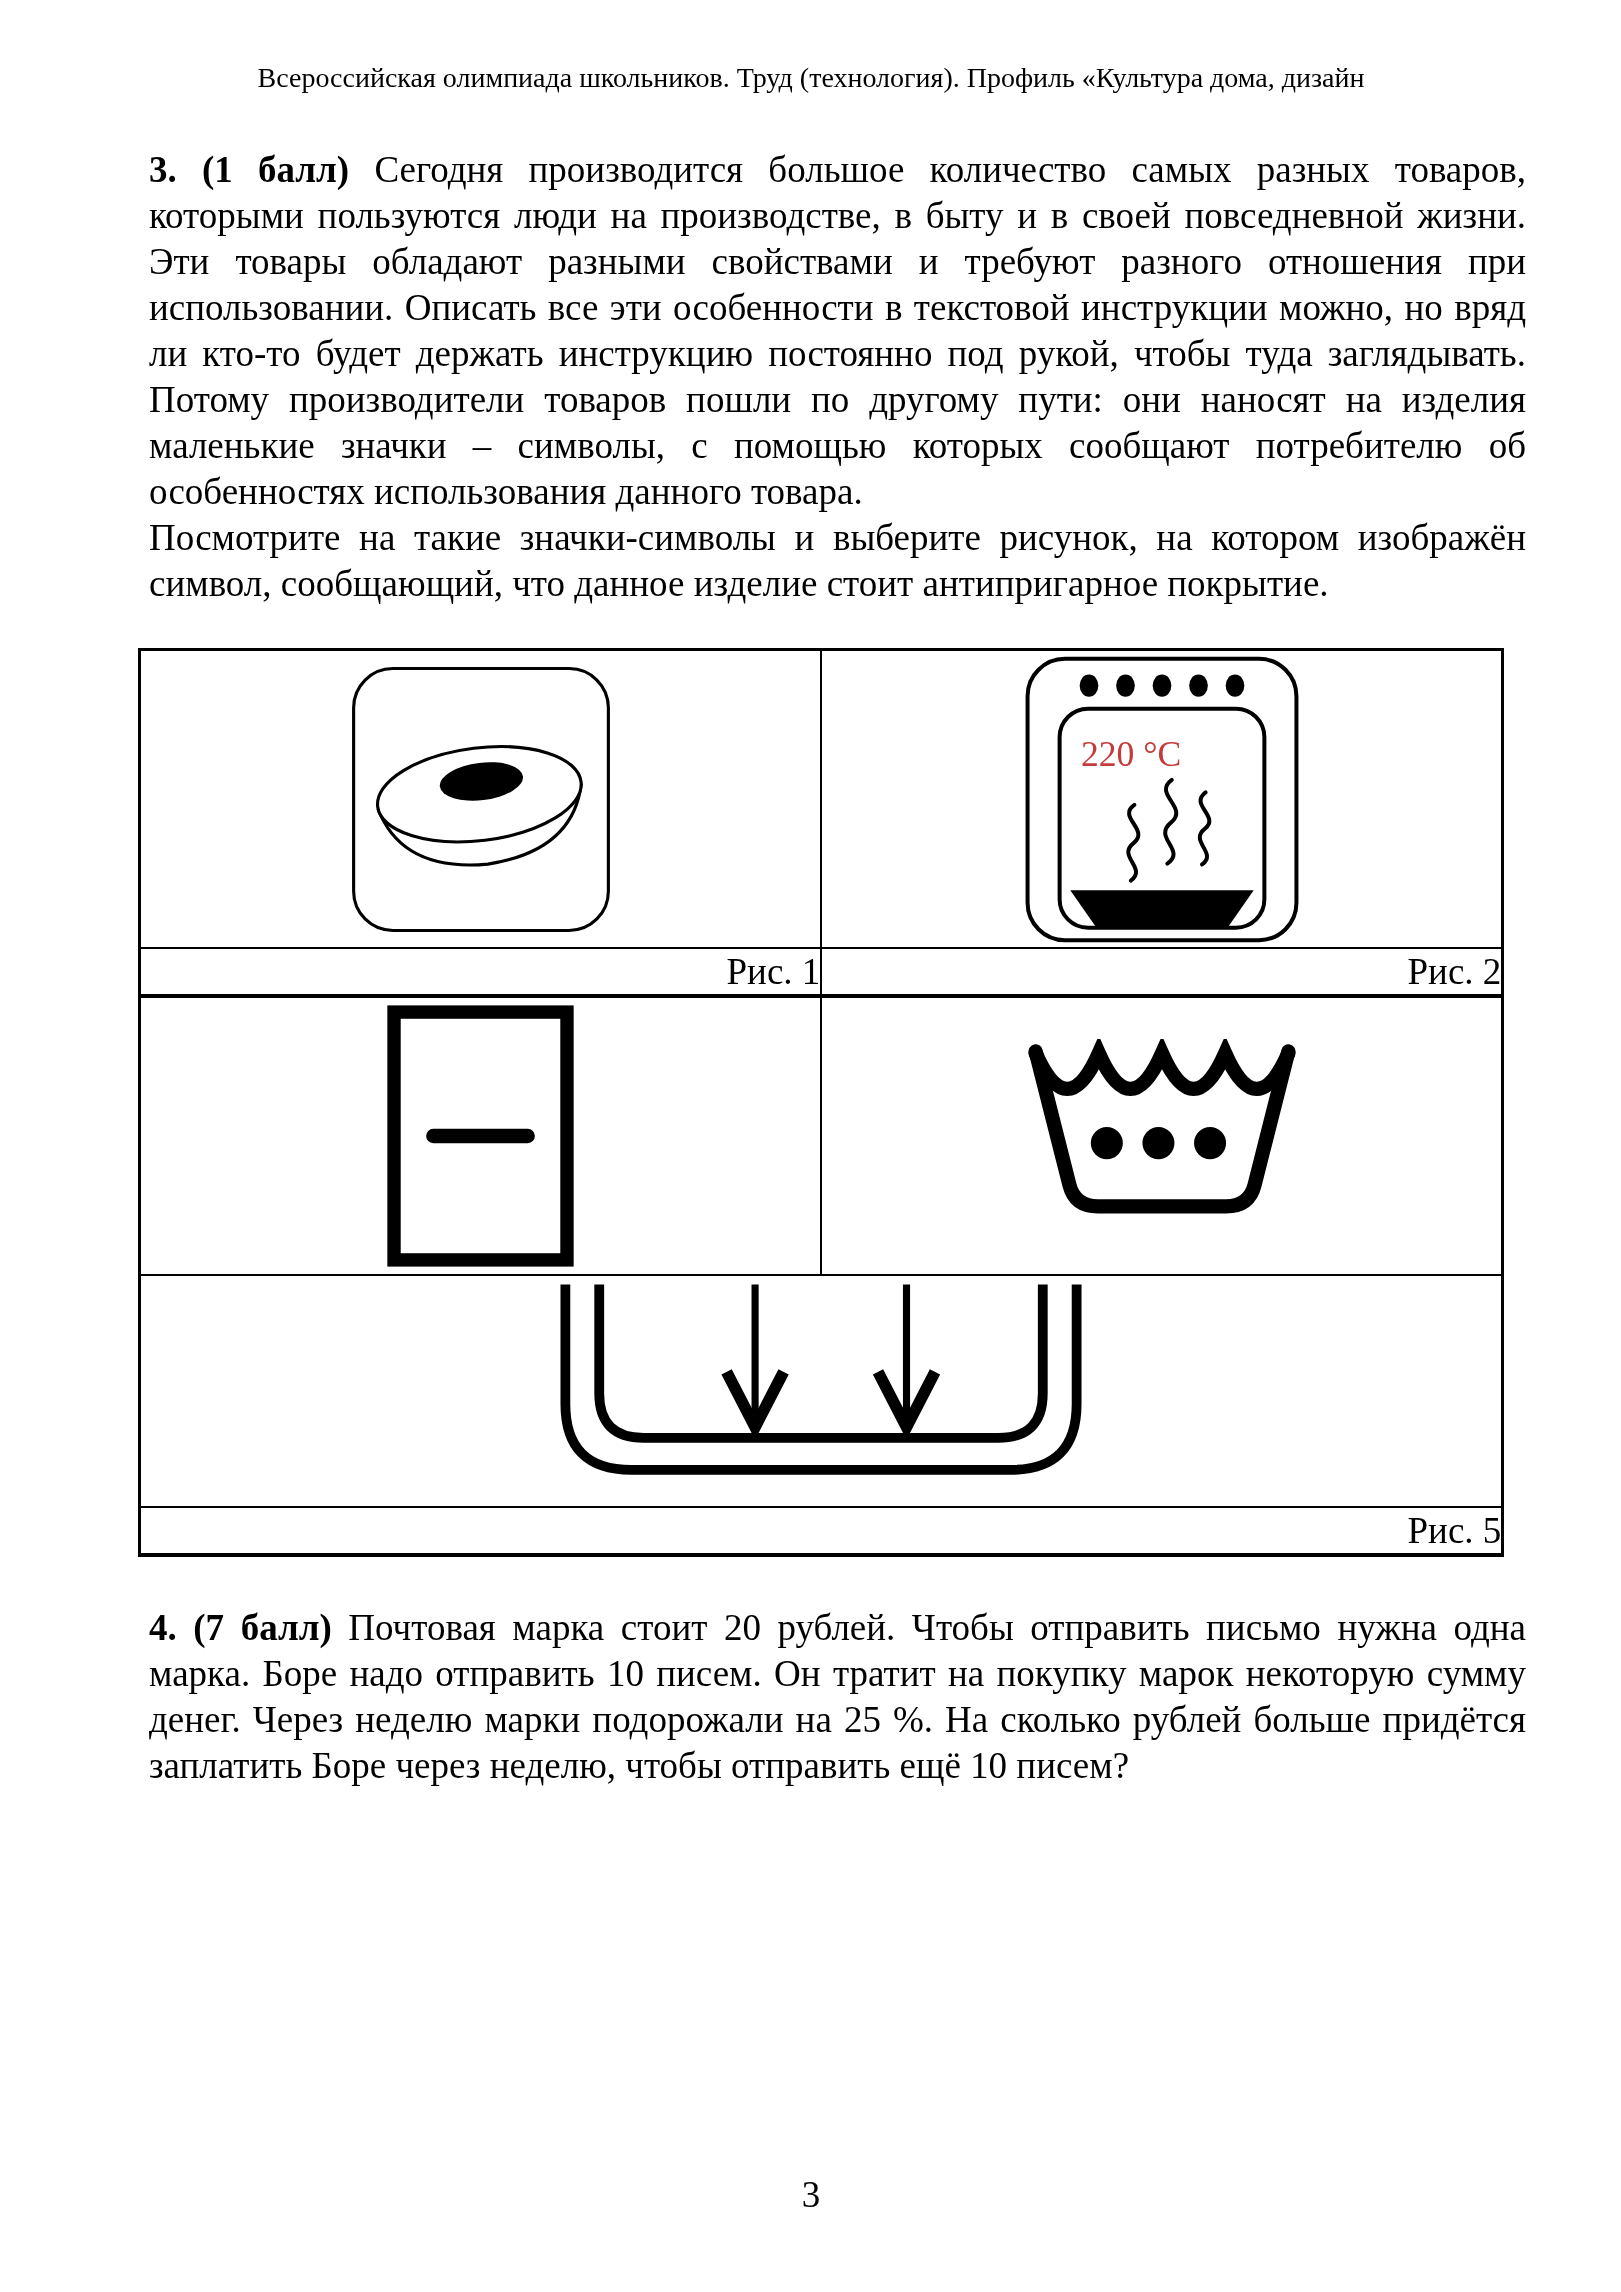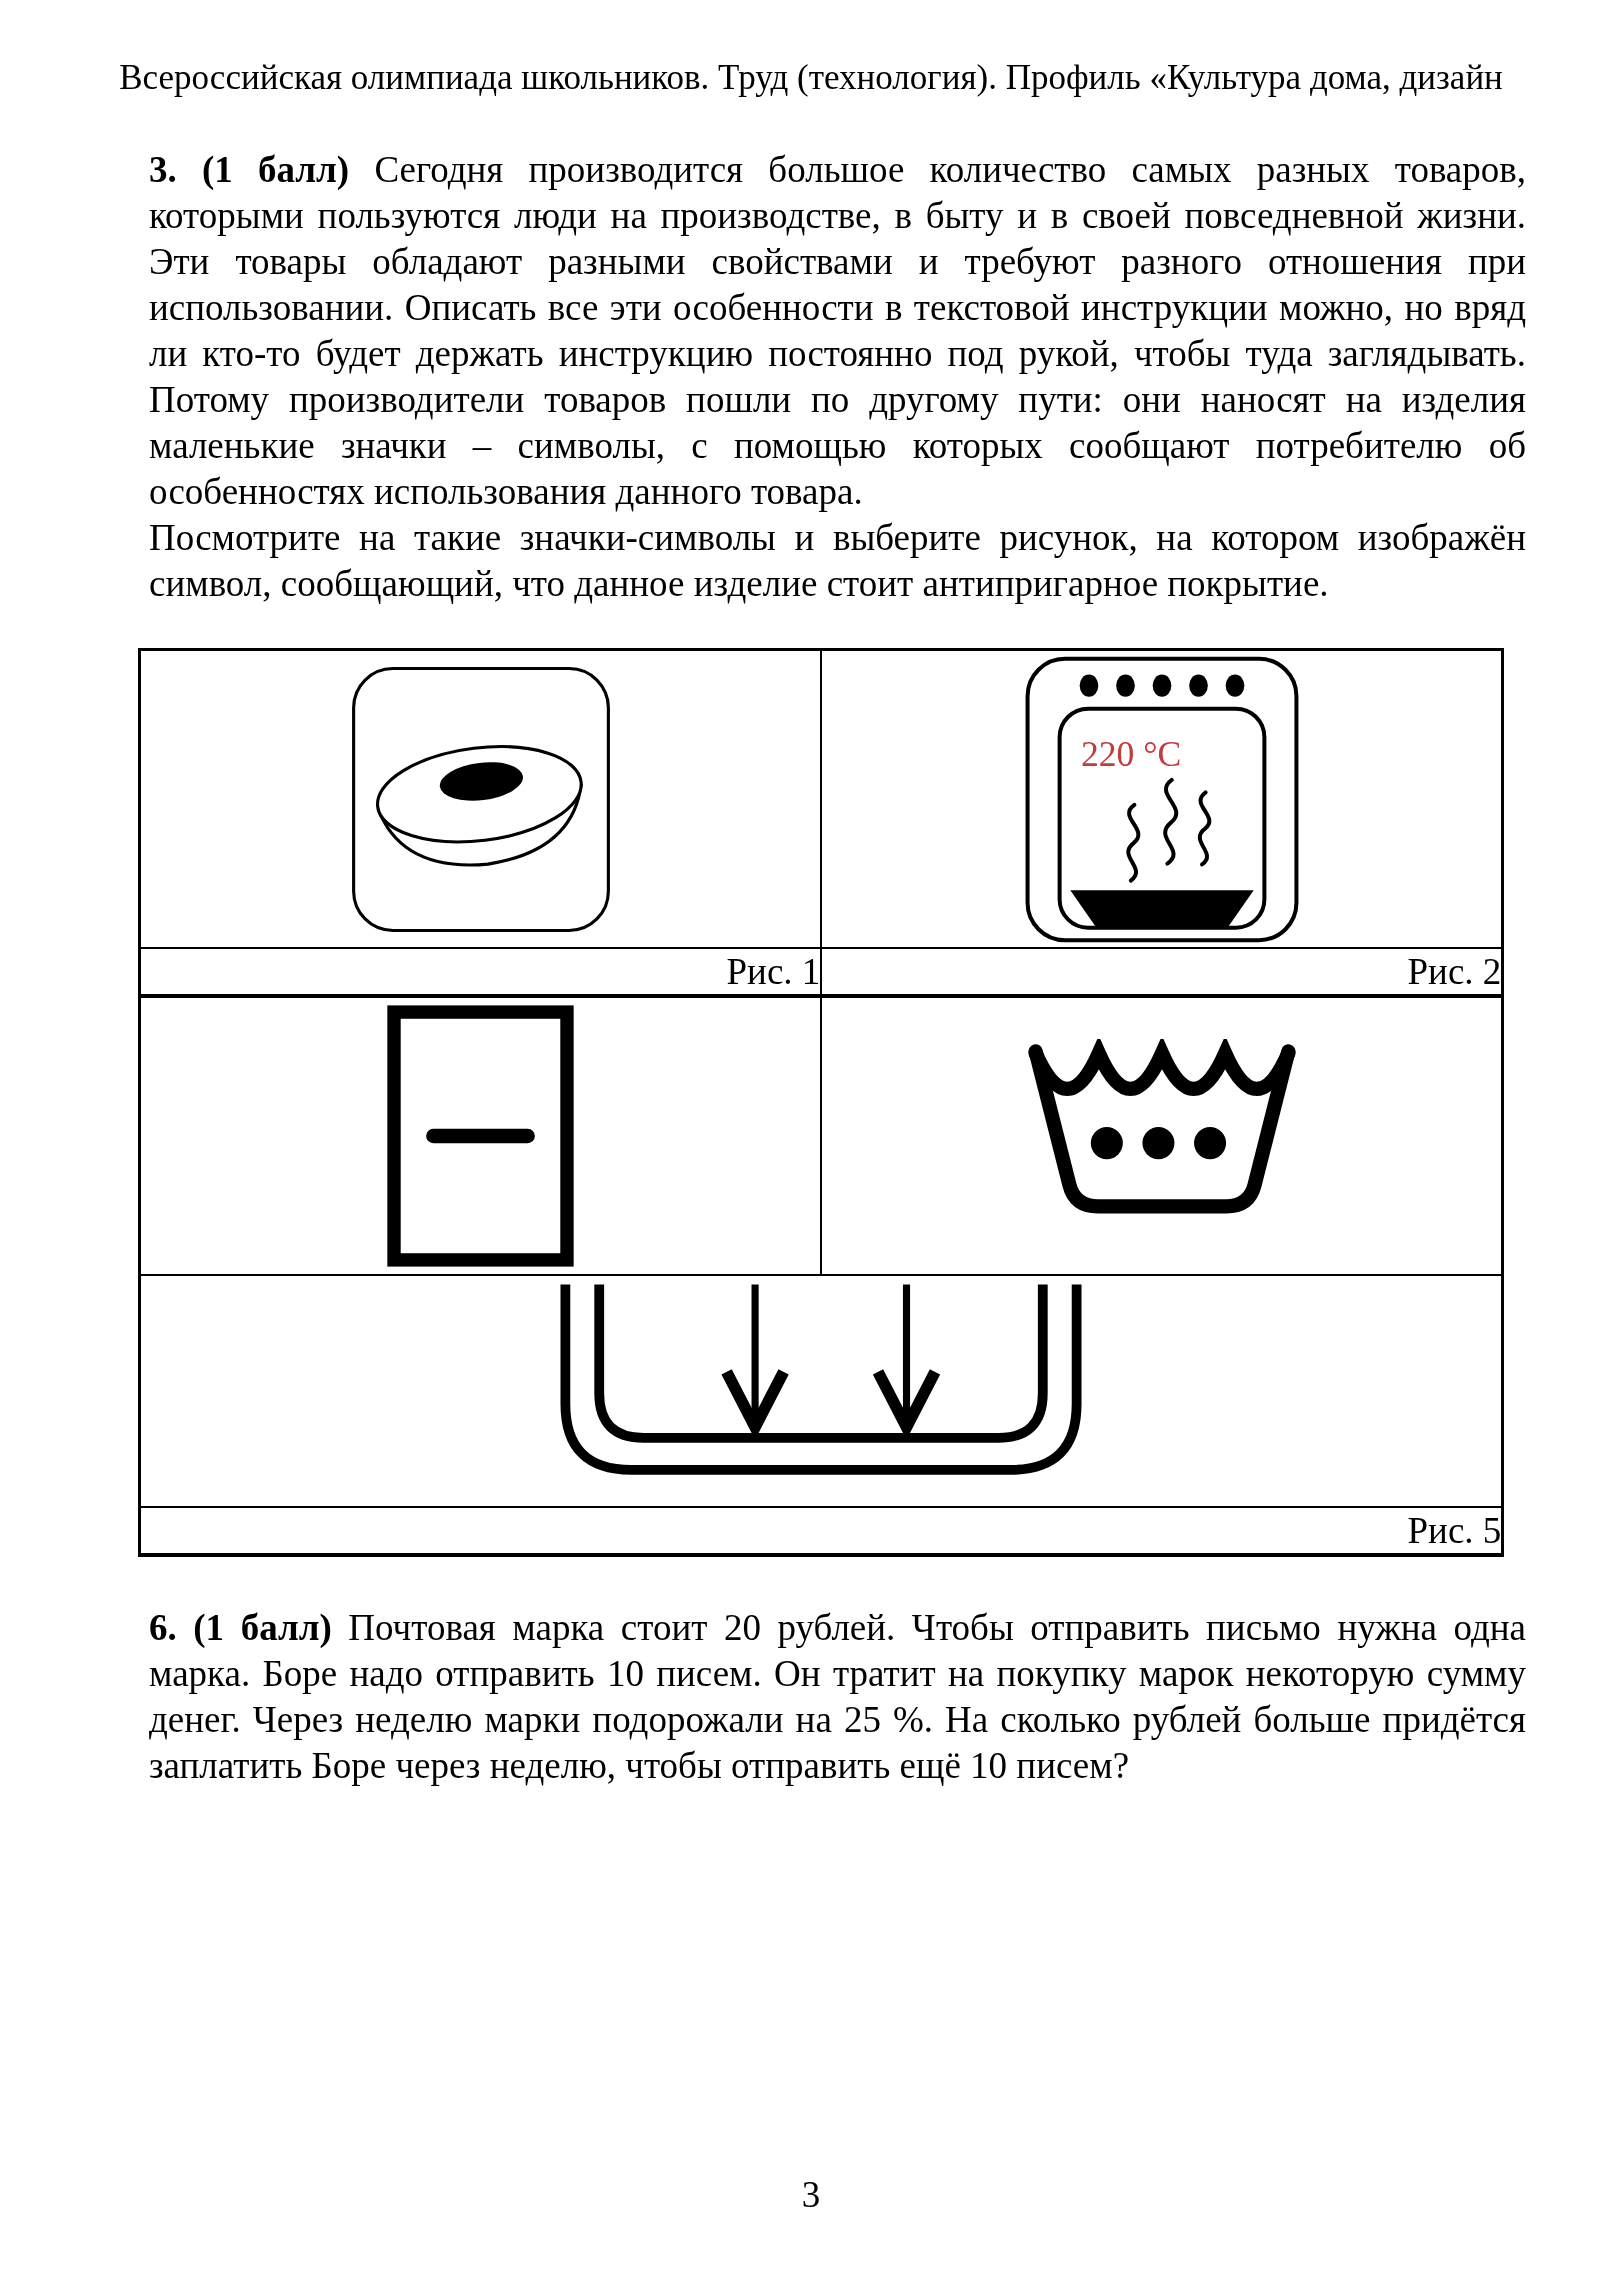--- a/index.html
+++ b/index.html
@@ -2,21 +2,21 @@
 <html style="font-size:14.3px"><head>
 <meta charset="utf-8">
 <style>
   html,body{margin:0;padding:0;background:#e8e8e8;}
   .page{
     width:1622px;height:2293px;position:relative;margin:0 auto;
     background:#ffffff;color:#000;
     font-family:"Liberation Serif", serif;
     overflow:hidden;
   }
-  .header{padding-top:57px;text-align:center;font-size:35px;line-height:42px;}
+  .header{padding-top:57px;text-align:center;font-size:28px;line-height:42px;}
   .content{padding:0 96px 0 149px;}
   .para{margin:0;font-size:37px;line-height:46px;text-align:justify;text-align-last:left;}
   .para b{font-weight:bold;}
   .q3{margin-top:48px;}
   .q4{margin-top:48px;}
   table.figtable{
     border-collapse:collapse;margin-top:41px;margin-left:-10.7px;
     width:1366px;border:3.6px solid #000;table-layout:fixed;
   }
   table.figtable td{
@@ -124,20 +124,20 @@
             </g>
           </svg>
         </td>
       </tr>
       <tr class="cap">
         <td colspan="2">Рис. 5</td>
       </tr>
     </tbody>
       </table>
 
-    <p class="para q4"><b>6. (1 балл)</b> <span>Почтовая марка стоит 20 рублей. Чтобы отправить письмо нужна одна марка. Боре надо отправить 10 писем. Он тратит на покупку марок некоторую сумму денег. Через неделю марки подорожали на 25 %. На сколько рублей больше придётся заплатить Боре через неделю, чтобы отправить ещё 10 писем?</span></p>
+    <p class="para q4"><b>4. (7 балл)</b> <span>Почтовая марка стоит 20 рублей. Чтобы отправить письмо нужна одна марка. Боре надо отправить 10 писем. Он тратит на покупку марок некоторую сумму денег. Через неделю марки подорожали на 25 %. На сколько рублей больше придётся заплатить Боре через неделю, чтобы отправить ещё 10 писем?</span></p>
 
   </div>
 
   <div class="pagenum">3</div>
 
 </div>
 
 
 </body></html>

